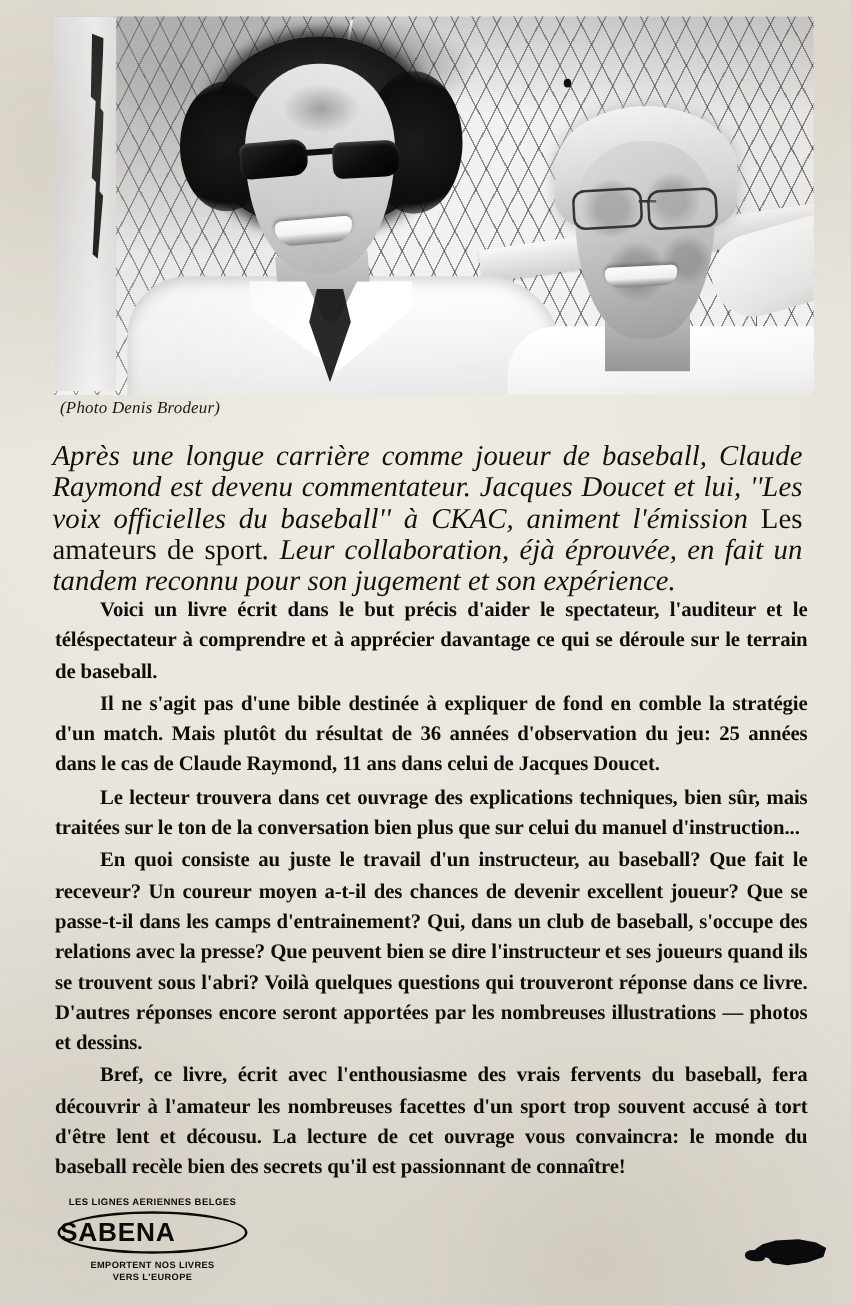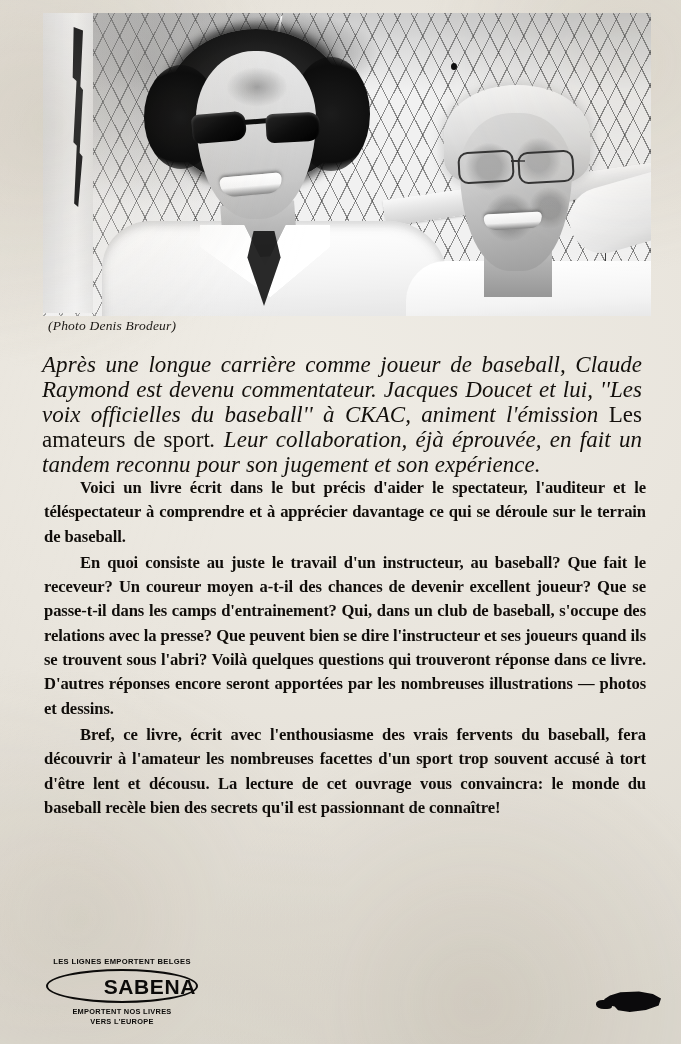--- a/index.html
+++ b/index.html
@@ -307,21 +307,21 @@
     letter-spacing: .35px;
     margin-bottom: 3px;
   }
   .sabena .oval {
     position: relative;
     height: 30px;
     border: 2.2px solid #0c0b0a;
     border-radius: 50%;
     display: flex;
     align-items: center;
-    justify-content: flex-end;
+    justify-content: flex-start;
   }
   .sabena .oval span {
     font-size: 21px;
     font-weight: bold;
     letter-spacing: .6px;
     line-height: 1;
     transform: translateY(-.5px);
   }
   .sabena .bot-line {
     margin-top: 4px;
@@ -403,26 +403,28 @@
 
     </div>
   </div>
 
   <div class="caption">(Photo Denis Brodeur)</div>
 
   <div class="intro"><span>Après une longue carrière comme joueur de baseball, Claude Raymond est devenu commentateur. Jacques Doucet et lui, ''Les voix officielles du baseball'' à CKAC, animent l'émission </span><span class="roman">Les amateurs de sport</span><span>. Leur collaboration,  éjà éprouvée, en fait un tandem reconnu pour son jugement et son expérience.</span></div>
 
   <div class="body-copy">
     <p>Voici un livre écrit dans le but précis d'aider le spectateur, l'auditeur et le téléspectateur à comprendre et à apprécier davantage ce qui se déroule sur le terrain de baseball.</p>
+    <p>Il ne s'agit pas d'une bible destinée à expliquer de fond en comble la stratégie d'un match. Mais plutôt du résultat de 36 années d'observation du jeu: 25 années dans le cas de Claude Raymond, 11 ans dans celui de Jacques Doucet.</p>
+    <p>Le lecteur trouvera dans cet ouvrage des explications techniques, bien sûr, mais traitées sur le ton de la conversation bien plus que sur celui du manuel d'instruction...</p>
     <p>En quoi consiste au juste le travail d'un instructeur, au baseball? Que fait le receveur? Un coureur moyen a-t-il des chances de devenir excellent joueur? Que se passe-t-il dans les camps d'entrainement? Qui, dans un club de baseball, s'occupe des relations avec la presse? Que peuvent bien se dire l'instructeur et ses joueurs quand ils se trouvent sous l'abri? Voilà quelques questions qui trouveront réponse dans ce livre. D'autres réponses encore seront apportées par les nombreuses illustrations — photos et dessins.</p>
     <p>Bref, ce livre, écrit avec l'enthousiasme des vrais fervents du baseball, fera découvrir à l'amateur les nombreuses facettes d'un sport trop souvent accusé à tort d'être lent et décousu. La lecture de cet ouvrage vous convaincra: le monde du baseball recèle bien des secrets qu'il est passionnant de connaître!</p>
   </div>
 
   <div class="sabena">
-    <div class="top-line">LES LIGNES EMPORTENT BELGES</div>
+    <div class="top-line">LES LIGNES AERIENNES BELGES</div>
     <div class="oval">
       <span>SABENA</span>
     </div>
     <div class="bot-line">
       <div>EMPORTENT NOS LIVRES</div>
       <div>VERS L'EUROPE</div>
     </div>
   </div>
 
   <div class="blot-tail"></div>

